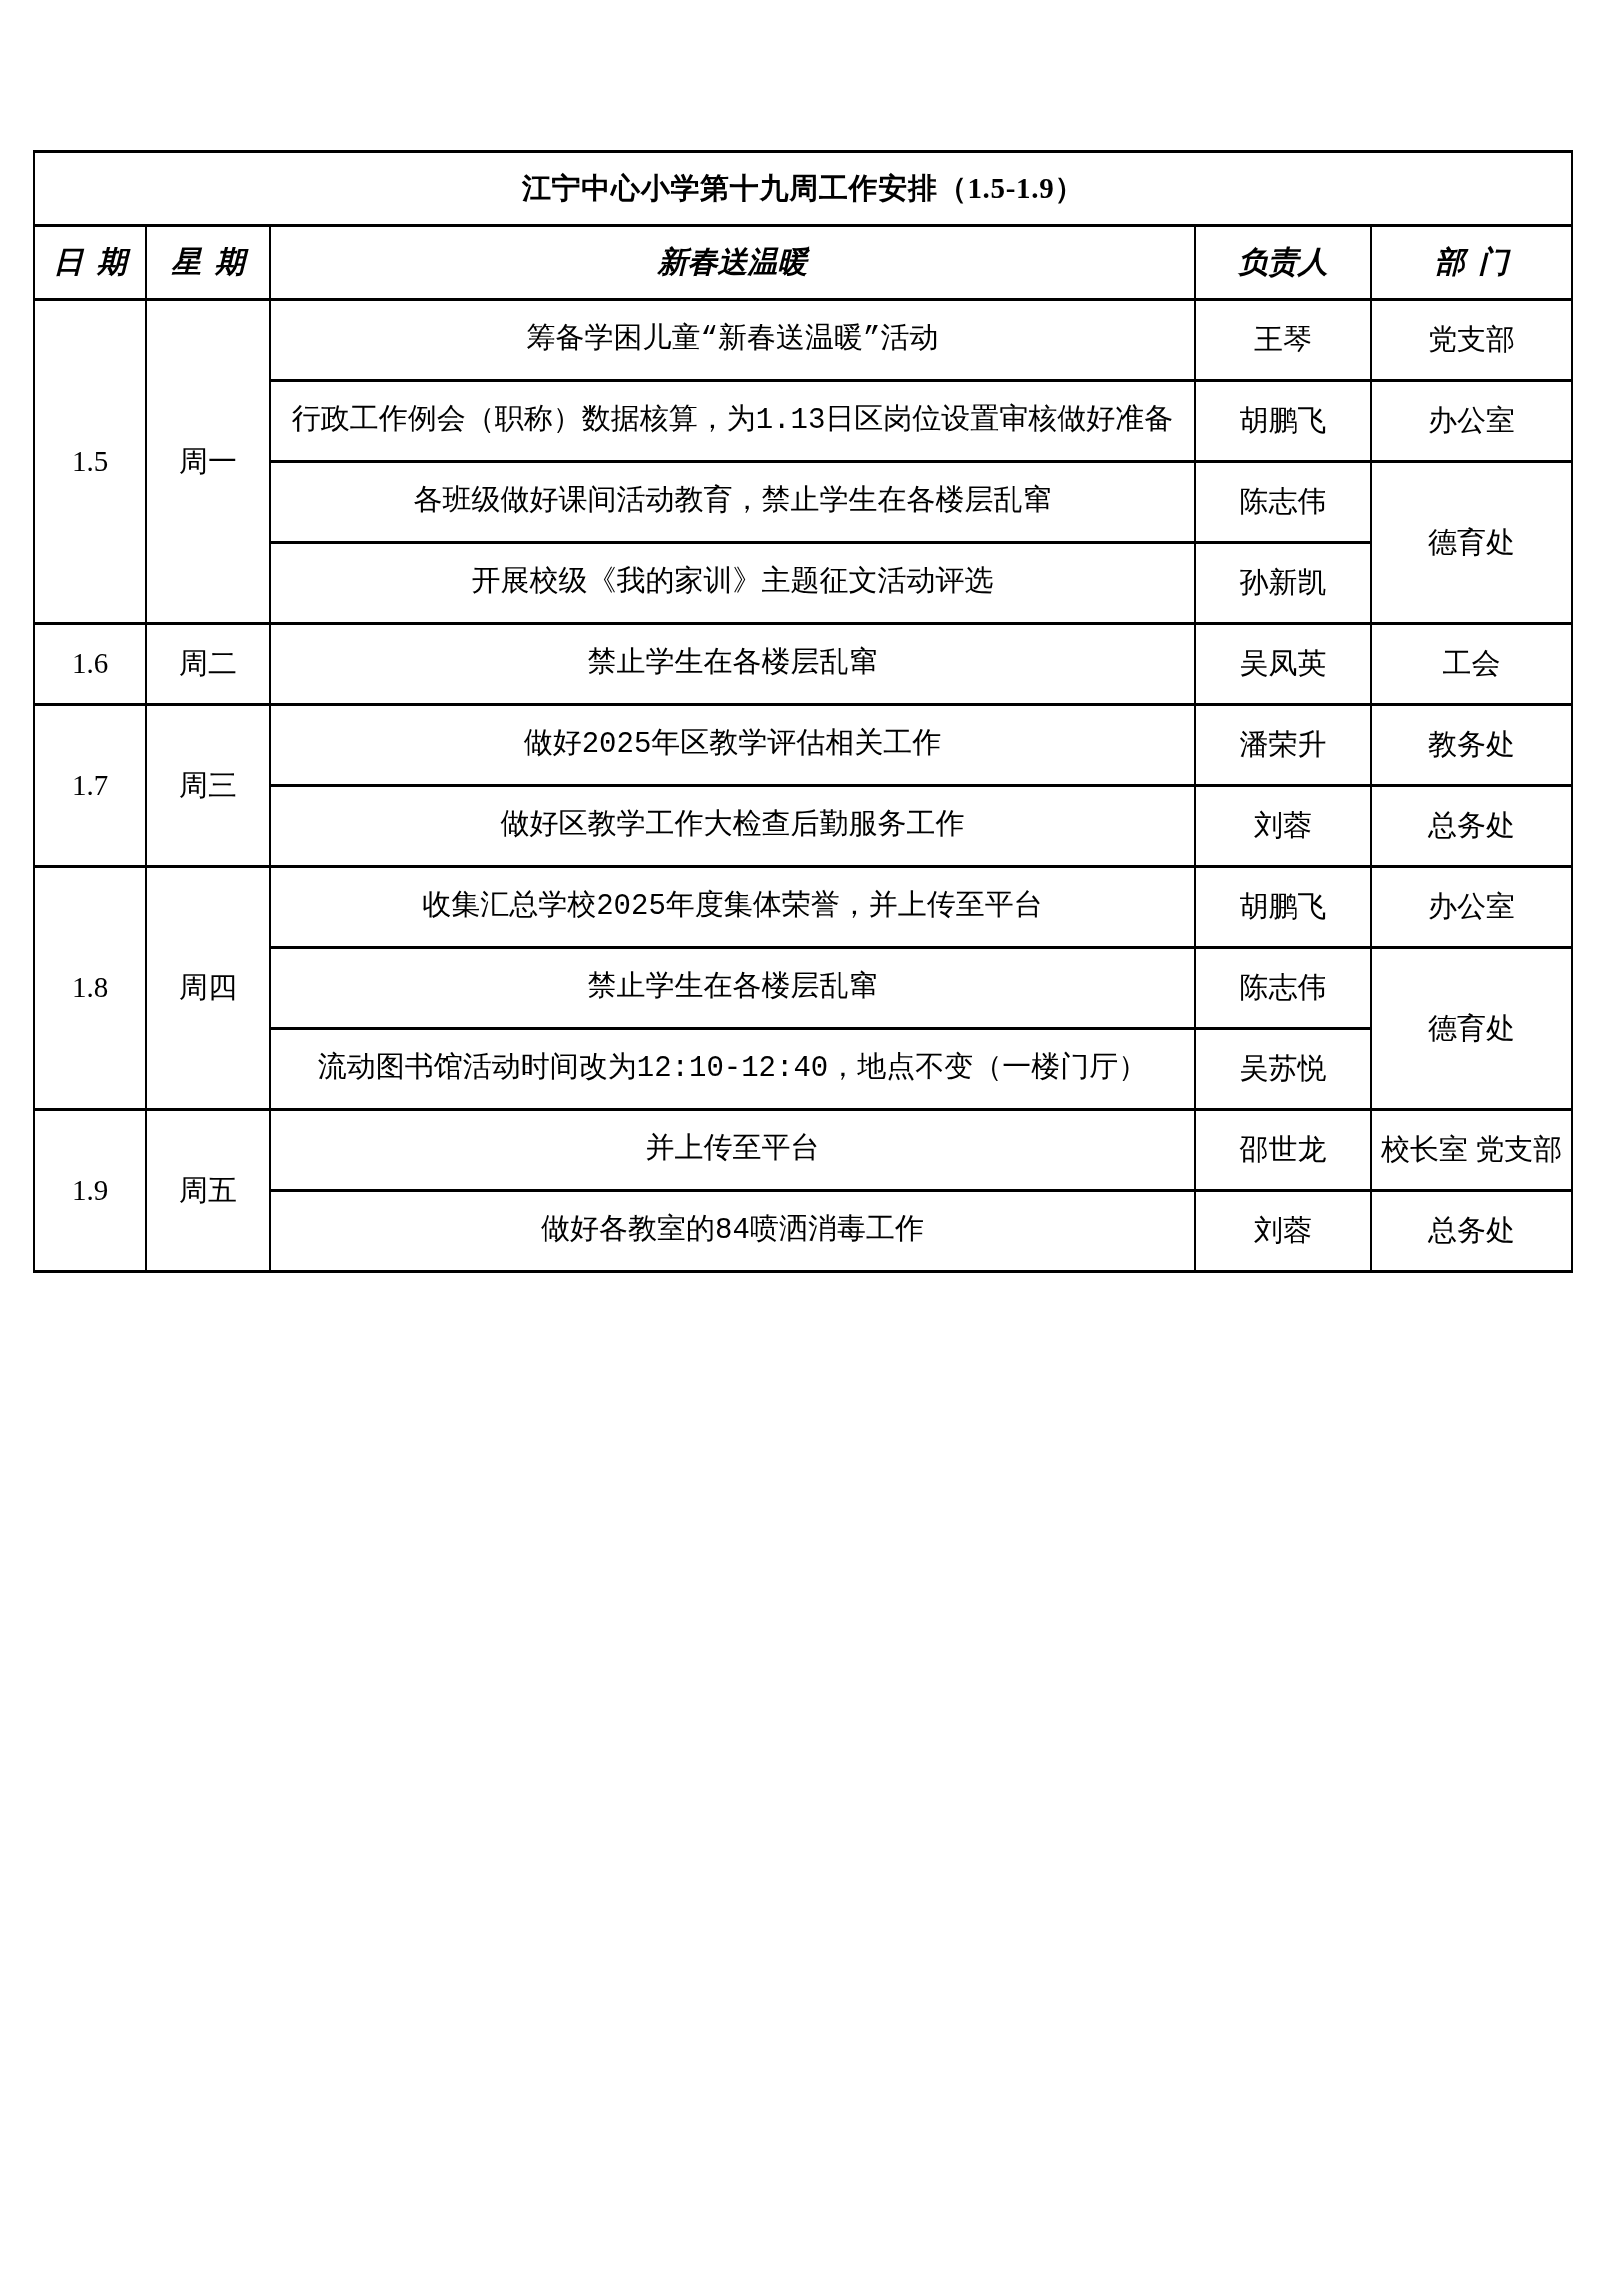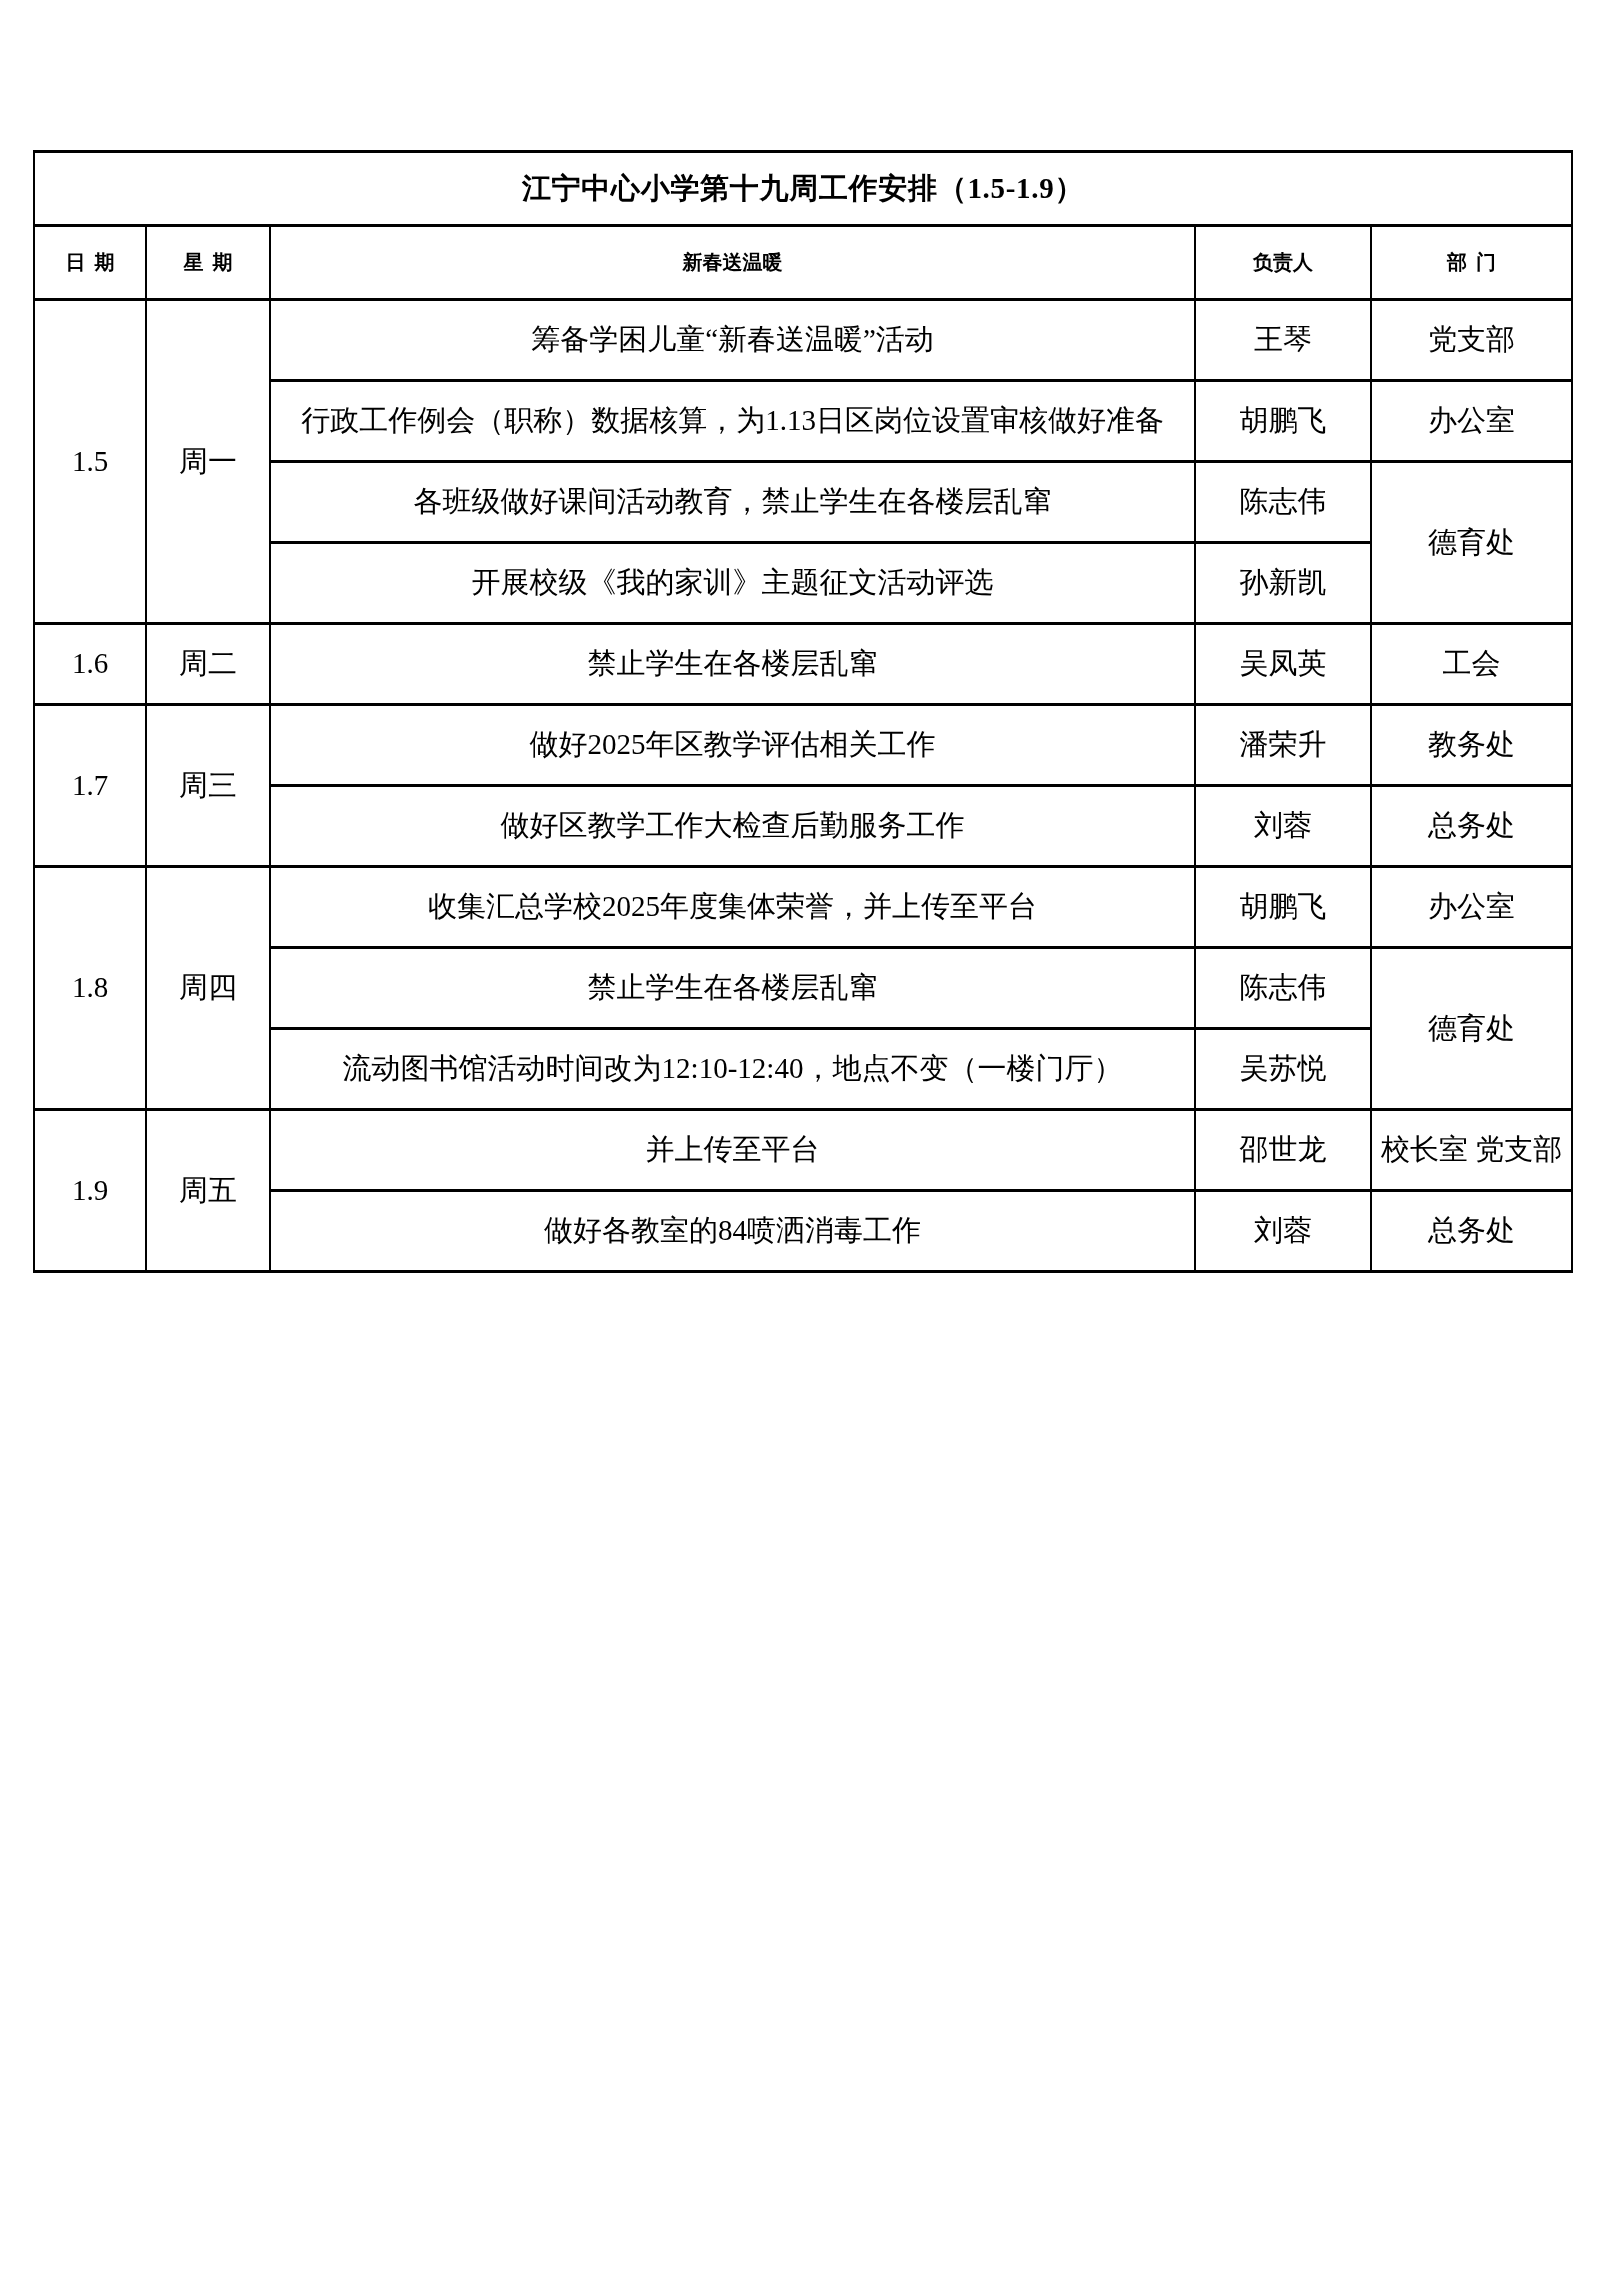--- a/index.html
+++ b/index.html
@@ -47,30 +47,32 @@
   tr.header-row { height: 74px; }
   tr.data-row   { height: 81px; }
 
   td.title-cell {
     font-size: 38px;
     font-weight: bold;
     letter-spacing: 0.7px;
   }
   tr.header-row td {
     font-weight: bold;
-    font-size: 20px;
+    font-size: 30px;
+    font-style: italic;
   }
   td.spread {
     letter-spacing: 0.45em;
     text-indent: 0.45em;
   }
   td.task-cell {
     text-align: left;
     padding-left: 10.4px;
     padding-right: 7.8px;
+    font-family: Liberation Mono, monospace;
   }
 </style>
 </head>
 <body>
 
 <div class="page">
   <table class="schedule">
     <colgroup>
       <col class="c-date">
       <col class="c-weekday">

